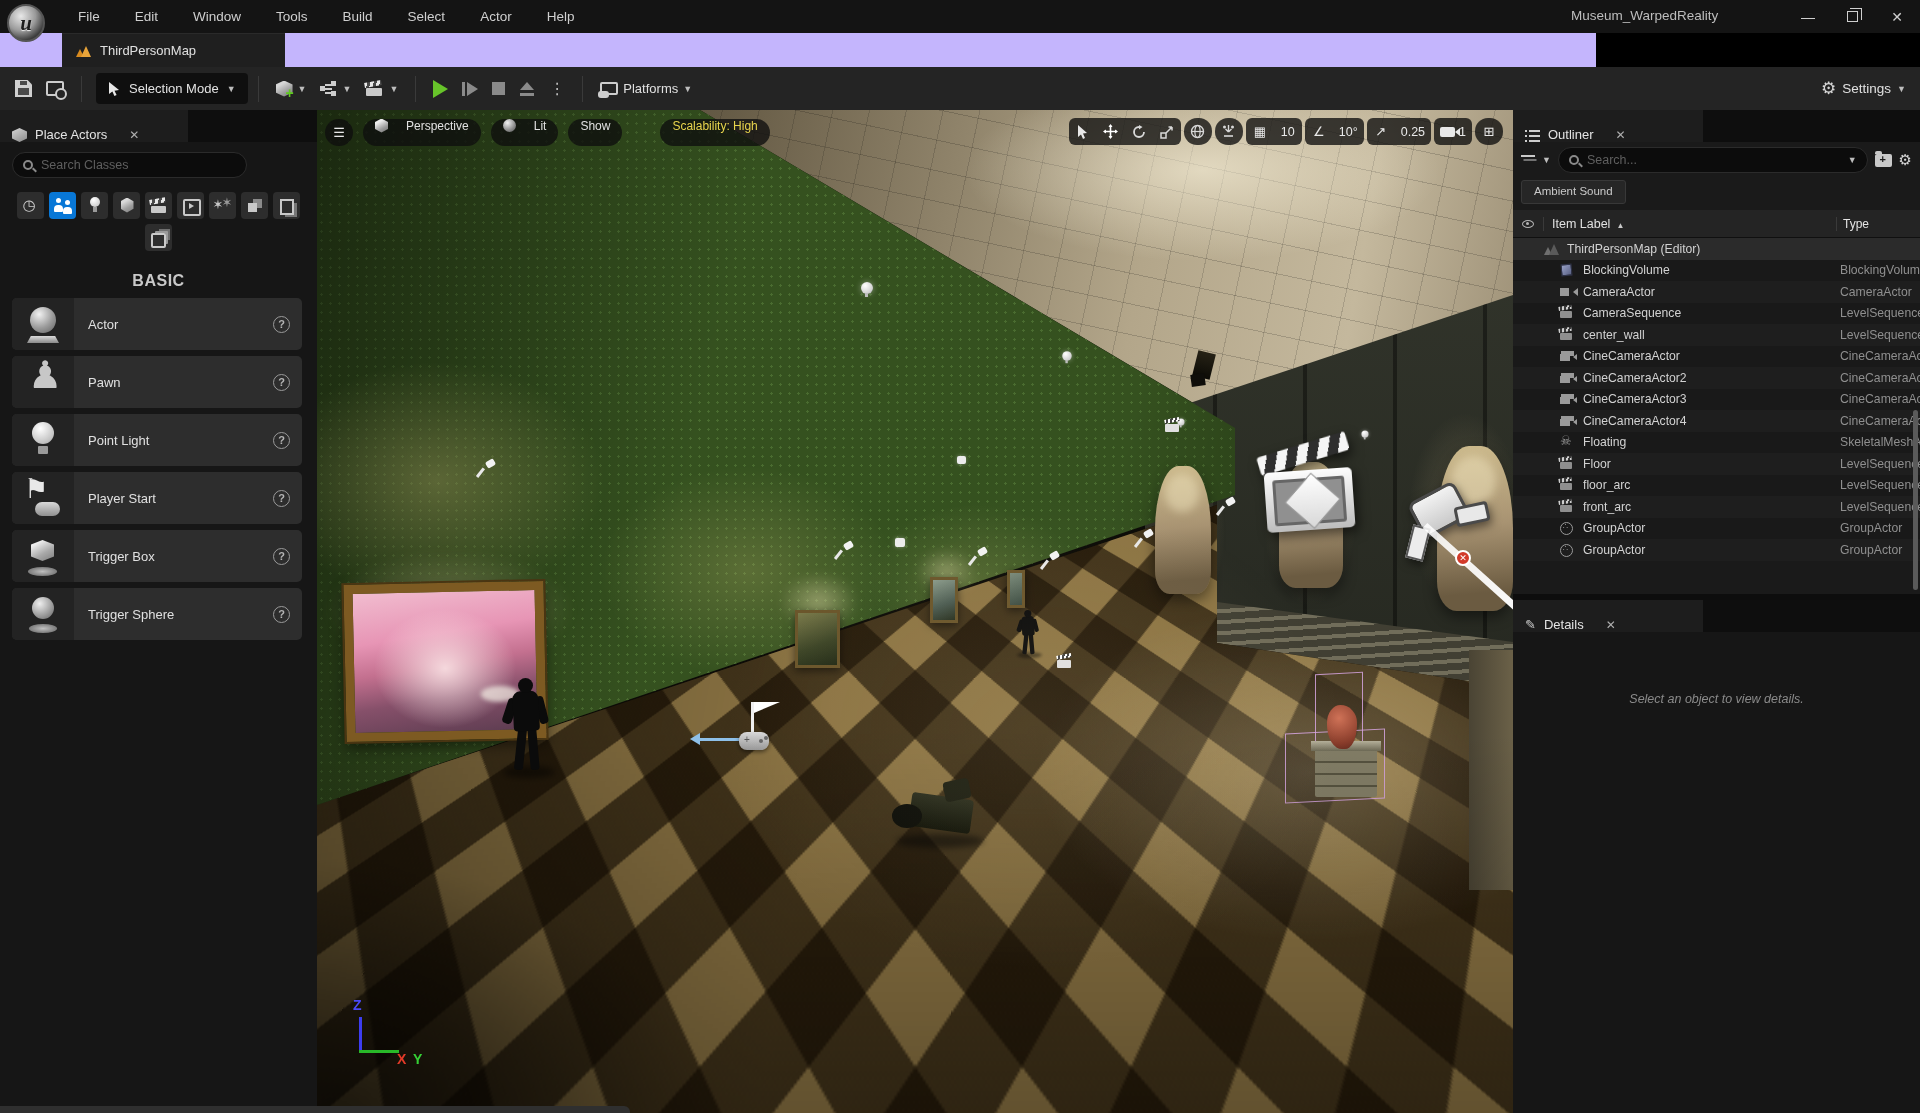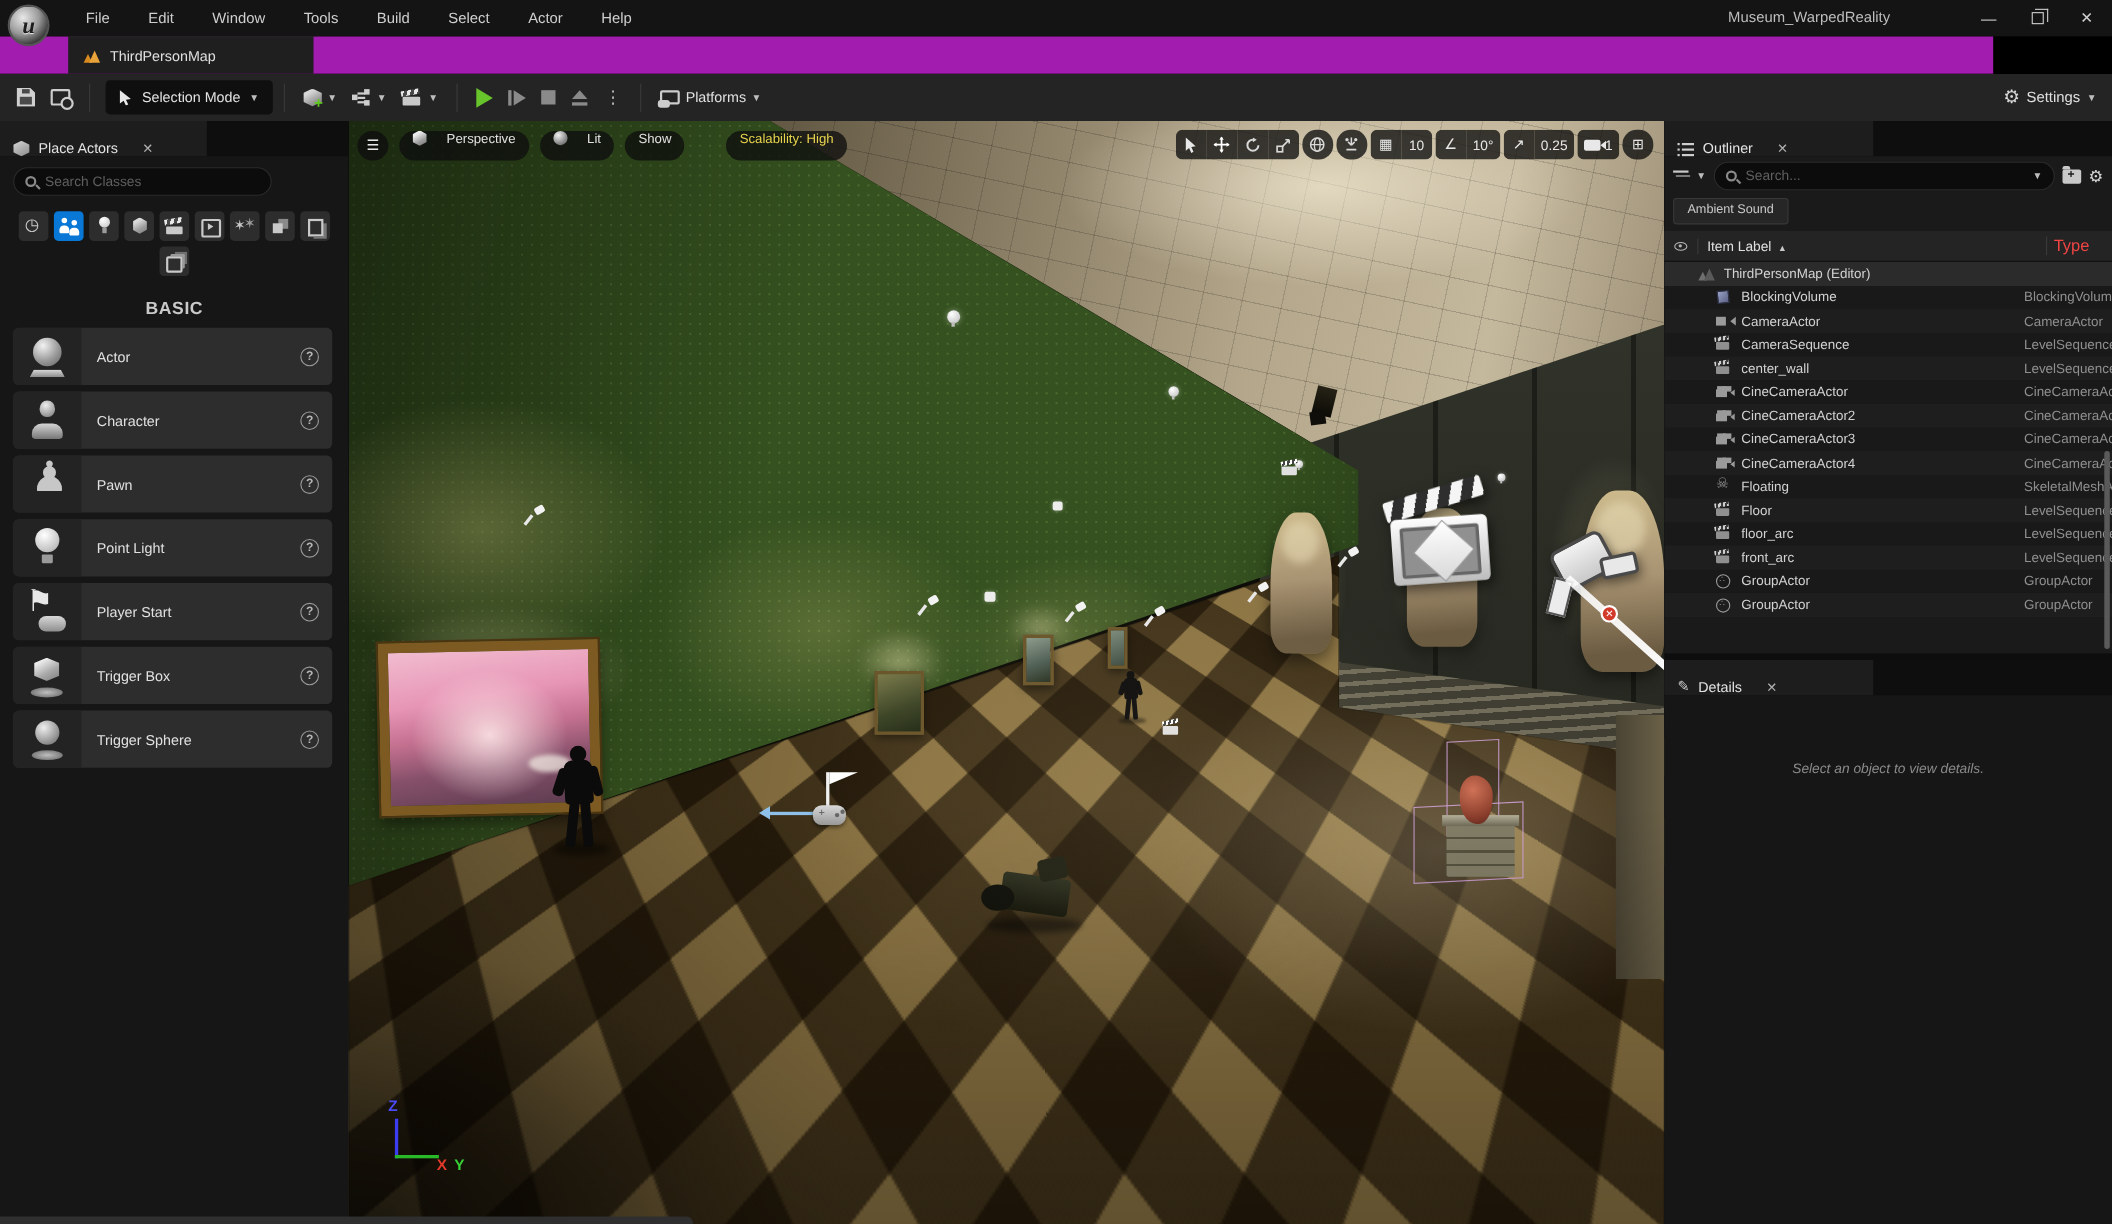--- a/index.html
+++ b/index.html
@@ -10,21 +10,21 @@
   .menu-item{font-size:13.5px;color:#cfcfcf;cursor:default}
   #win-title{position:absolute;left:1571px;top:8px;font-size:13.5px;color:#bdbdbd}
   #win-controls{position:absolute;right:6px;top:0;height:33px;display:flex;align-items:center;gap:30px;padding-right:8px}
   .winbtn{color:#cfcfcf;font-size:14px;width:18px;text-align:center}
   .maxbtn{width:11px;height:11px;border:1.5px solid #cfcfcf;position:relative;background:#141414}
   .maxbtn::before{content:"";position:absolute;left:2px;top:-4px;width:11px;height:11px;border:1.5px solid #cfcfcf;border-bottom:none;border-left:none}
   
   #ue-logo{position:absolute;left:7px;top:4px;width:38px;height:38px;border-radius:50%;background:radial-gradient(circle at 35% 30%,#e8e8e8,#9a9a9a 45%,#3d3d3d 75%,#222);border:2px solid #555;z-index:40;display:flex;align-items:center;justify-content:center}
   #ue-logo span{font-family:"Liberation Serif","DejaVu Serif",serif;font-weight:bold;font-style:italic;font-size:21px;color:#1d1d1d;text-shadow:0 1px 1px #eee}
   
-  #tabrow{position:absolute;left:0;top:33px;width:1812px;height:34px;background:#a21caf;z-index:25}
+  #tabrow{position:absolute;left:0;top:33px;width:1596px;height:34px;background:#c4b5fd;z-index:25}
   #asset-tab{position:absolute;left:62px;top:0;height:34px;width:223px;background:#1f1f1f;display:flex;align-items:center;gap:8px;padding:0 14px;border-top:1px solid #2a2a2a}
   .lvlicon{position:relative;width:16px;height:12px}
   .lvlicon::before{content:"";position:absolute;left:0;bottom:0;border-left:4px solid transparent;border-right:4px solid transparent;border-bottom:8px solid #d78a1f}
   .lvlicon::after{content:"";position:absolute;left:5px;bottom:0;border-left:5px solid transparent;border-right:5px solid transparent;border-bottom:11px solid #e8a43a}
   #asset-tab .lab{font-size:13px;color:#e0e0e0}
   
   #toolbar{position:absolute;left:0;top:67px;width:1920px;height:43px;background:#242424;z-index:25;display:flex;align-items:center}
   .tsep{width:1px;height:26px;background:#3a3a3a;margin:0 10px}
   .tbtn{display:flex;align-items:center;gap:5px;padding:0 7px;height:34px}
   .chev{font-size:9px;color:#bdbdbd}
@@ -125,21 +125,21 @@
   .i-folderplus{width:17px;height:13px;background:#c9c9c9;border-radius:2px;position:relative}
   .i-folderplus::before{content:"";position:absolute;left:0;top:-3px;width:7px;height:3px;background:#c9c9c9;border-radius:2px 2px 0 0}
   .i-folderplus::after{content:"+";position:absolute;left:5px;top:-1px;color:#1a1a1a;font-size:11px;font-weight:bold}
   #chip-row{position:absolute;left:8px;top:70px;height:24px;display:flex}
   .chip{background:#262626;border:1px solid #383838;border-radius:3px;font-size:11.5px;color:#c9c9c9;padding:4px 12px}
   #out-header{position:absolute;left:0;top:100px;width:100%;height:28px;background:#242424;display:flex;align-items:center;border-bottom:1px solid #101010}
   .eyecell{width:30px;display:flex;justify-content:center;flex:none}
   .i-eye{width:12px;height:8px;border:1.5px solid #b5b5b5;border-radius:50%;position:relative}
   .i-eye::after{content:"";position:absolute;left:3px;top:1px;width:3px;height:3px;border-radius:50%;background:#b5b5b5}
   #out-header .hl{flex:1;font-size:12.5px;color:#e0e0e0;border-left:1px solid #3a3a3a;padding-left:8px}
-  #out-header .ht{width:60px;flex:none;font-size:15px;color:#ef4444;border-left:1px solid #3a3a3a;padding-left:6px}
+  #out-header .ht{width:84px;flex:none;font-size:12px;color:#e5e5e5;border-left:1px solid #3a3a3a;padding-left:6px}
   .sort{font-size:8px;color:#c9c9c9;margin-left:6px}
   #out-rows{position:absolute;left:0;top:128px;width:100%;height:325px;overflow:hidden}
   .orow{display:flex;align-items:center;height:21.5px;padding-left:46px;font-size:12.2px}
   .orow:nth-child(odd){background:#1e1e1e}
   .orow:nth-child(even){background:#191919}
   .orow.hdr{padding-left:30px;background:#2b2b2b}
   .olabel{color:#d2d2d2;flex:1;white-space:nowrap;overflow:hidden}
   .otype{width:80px;flex:none;color:#8f8f8f;white-space:nowrap;overflow:hidden}
   .oicon{width:17px;height:14px;margin-right:7px;position:relative;flex:none}
   .ic-level::before{content:"";position:absolute;left:1px;bottom:1px;border-left:4px solid transparent;border-right:4px solid transparent;border-bottom:8px solid #6f6f6f}
@@ -406,27 +406,20 @@
   <div id="pa-items">
     <div class="pa-item">
         <span class="cell">
           <span class="pi ic-pi-actor"></span>
         </span>
         <span class="lab">Actor</span>
         <span class="help"></span>
       </div>
       <div class="pa-item">
         <span class="cell">
-          <span class="pi ic-pi-character"></span>
-        </span>
-        <span class="lab">Character</span>
-        <span class="help"></span>
-      </div>
-      <div class="pa-item">
-        <span class="cell">
           <span class="pi ic-pi-pawn"></span>
         </span>
         <span class="lab">Pawn</span>
         <span class="help"></span>
       </div>
       <div class="pa-item">
         <span class="cell">
           <span class="pi ic-pi-pointlight"></span>
         </span>
         <span class="lab">Point Light</span>

